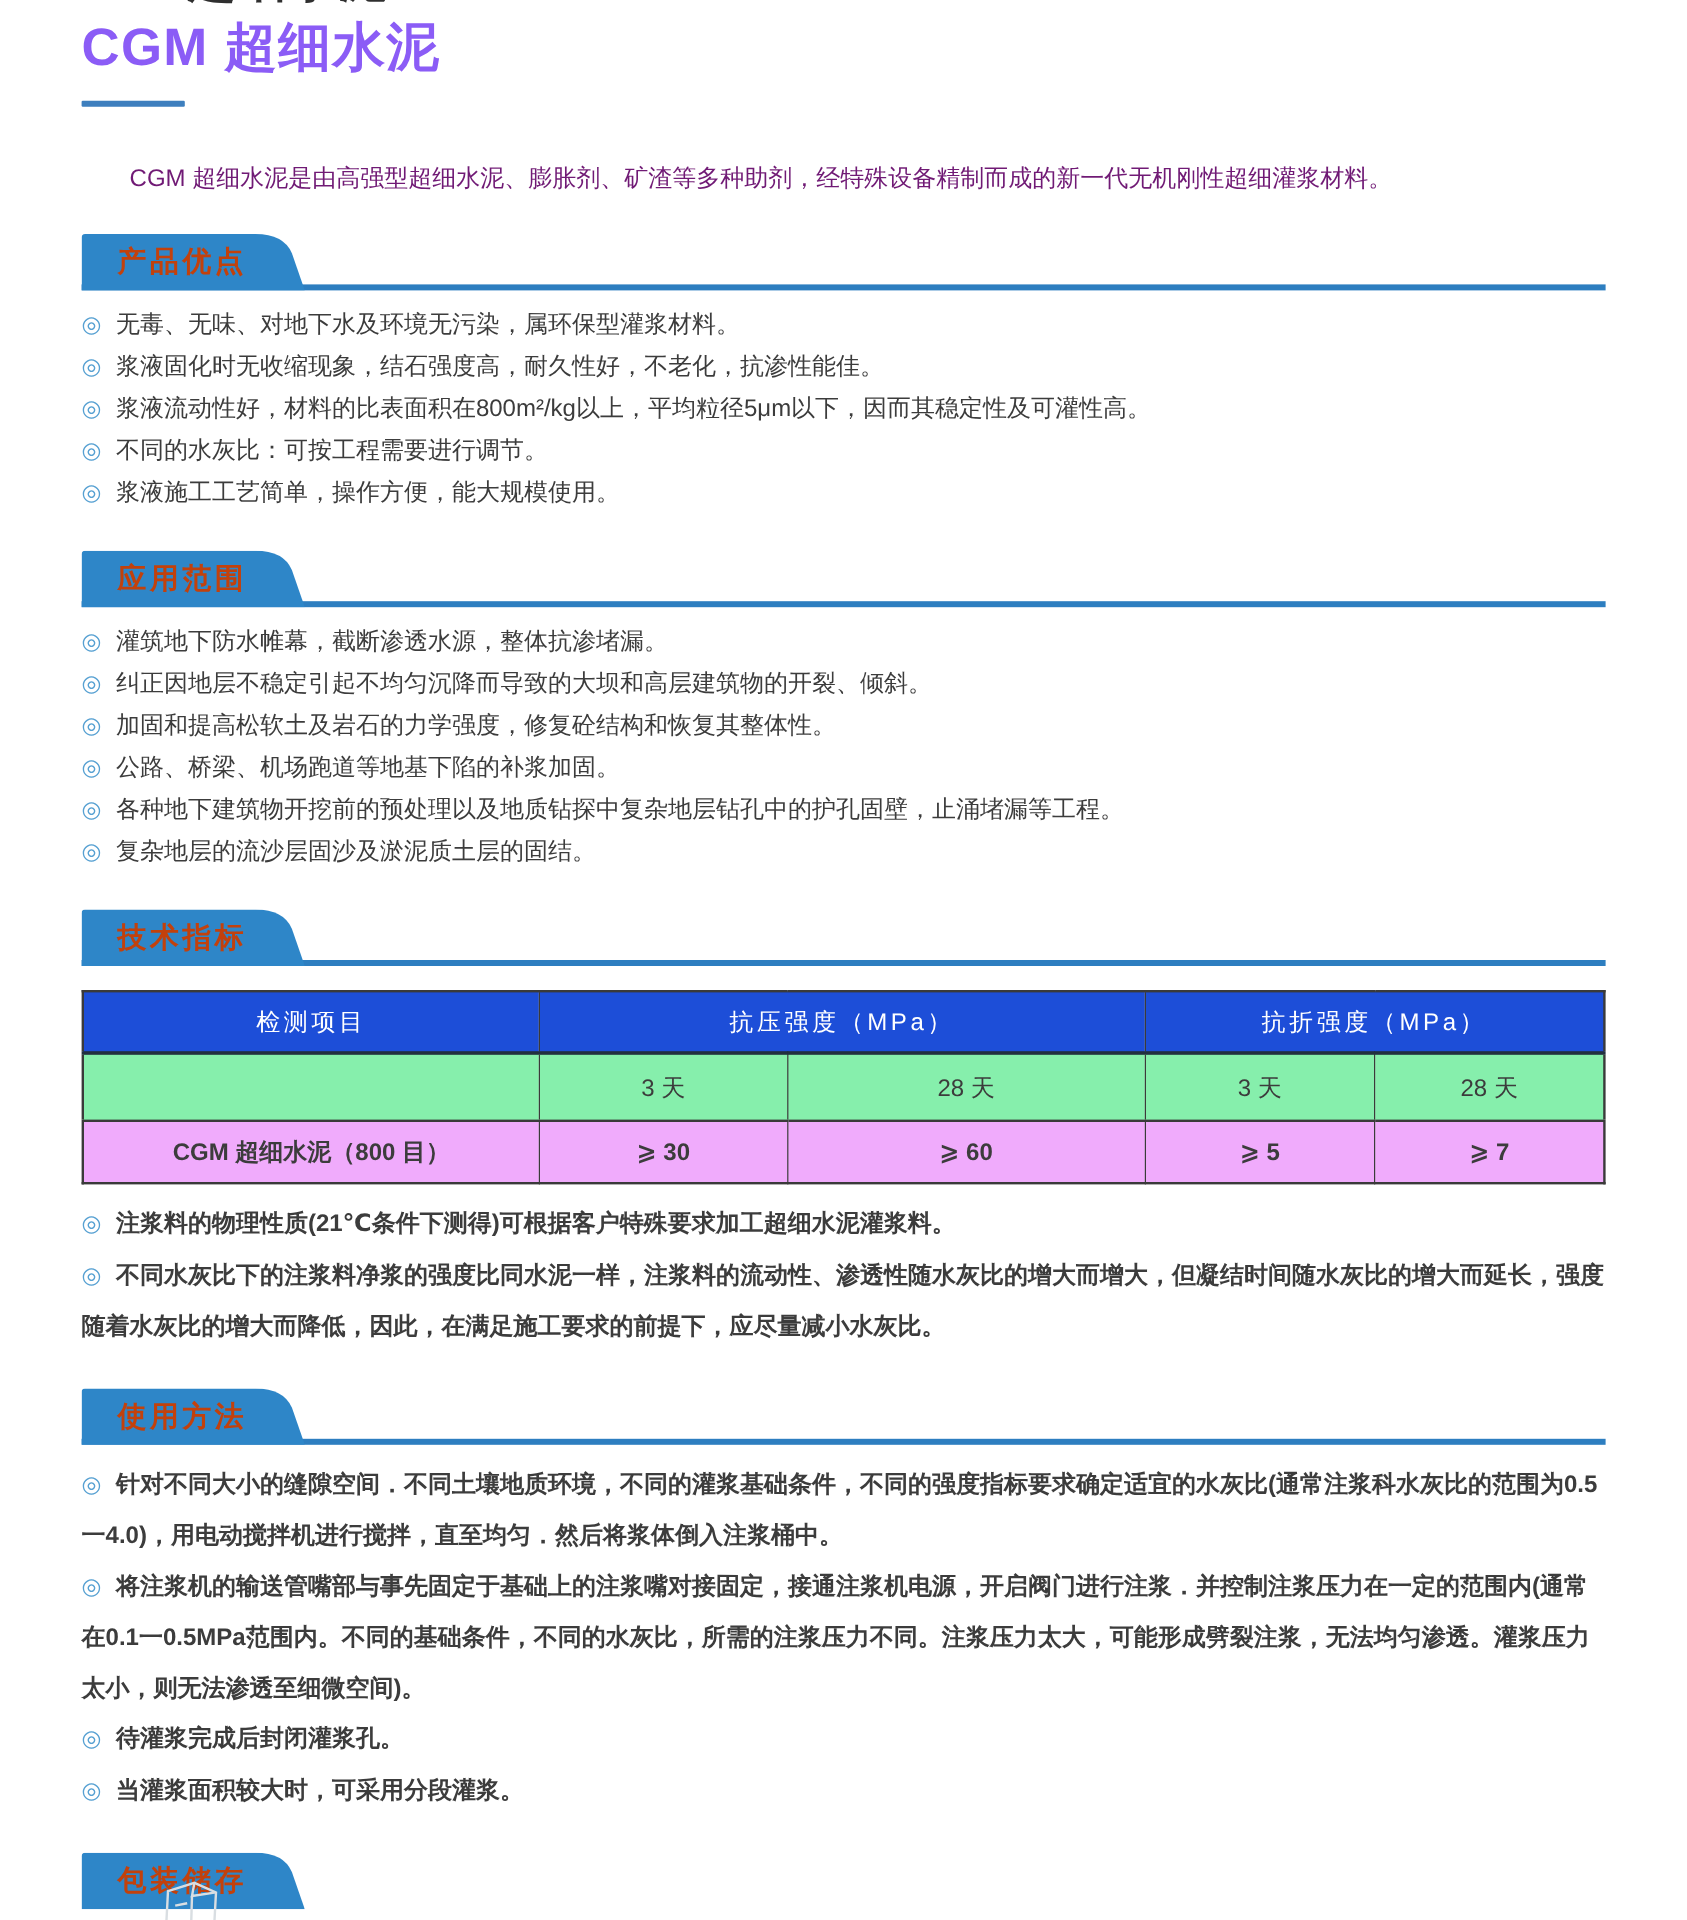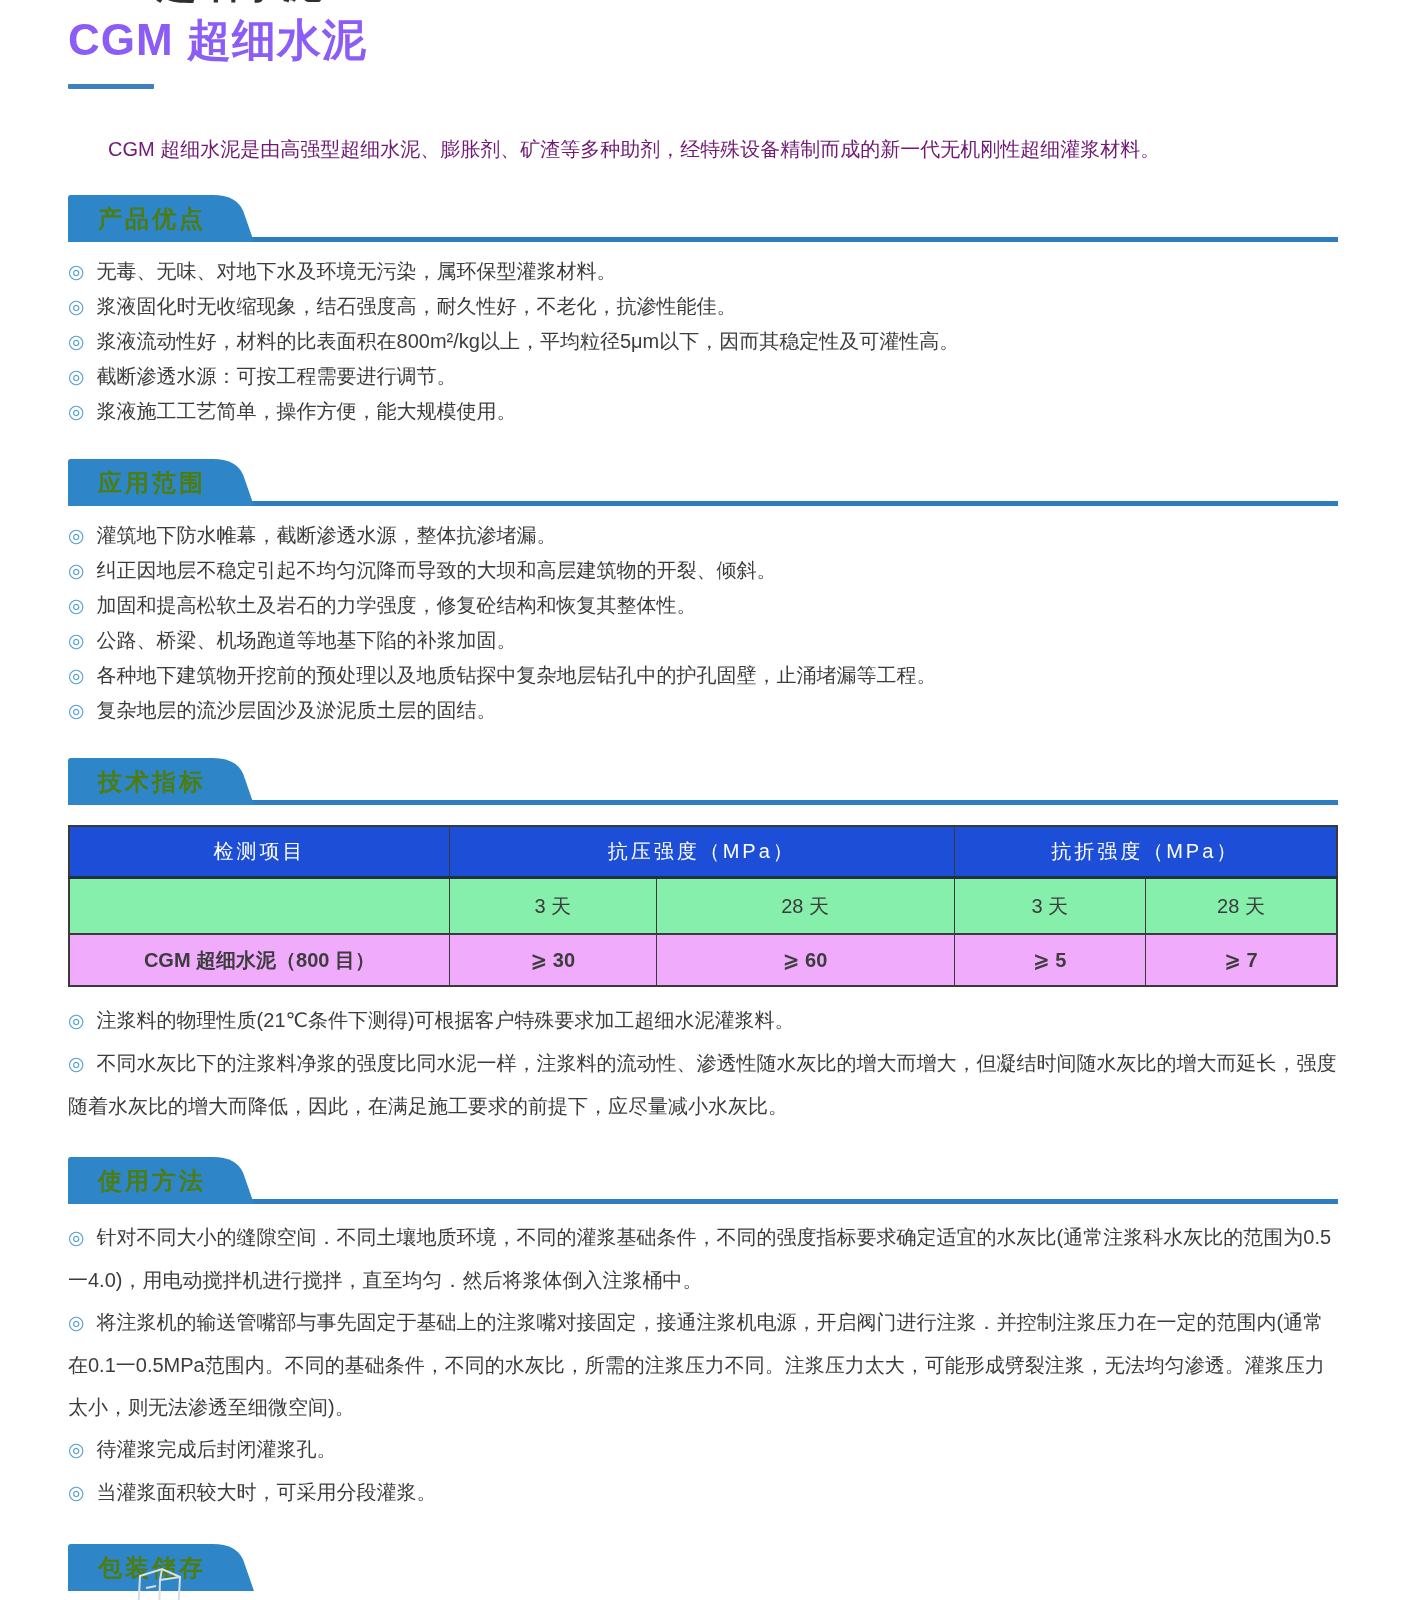--- a/index.html
+++ b/index.html
@@ -38,26 +38,26 @@
     text-indent:2em;color:#701a75;
   }
   
   .sec-head{position:relative;height:47px;margin-top:30px;}
   .sec-rule{position:absolute;left:0;right:0;bottom:0;height:5px;background:#2d7ec0;}
   .tab{position:relative;width:186px;height:47px;}
   .tab svg{position:absolute;left:0;top:0;width:100%;height:100%;}
   .tab-label{
     position:relative;display:block;
     padding-left:30px;line-height:47px;
-    font-size:24px;font-weight:bold;color:#4d7c0f;letter-spacing:3px;
+    font-size:24px;font-weight:bold;color:#c2410c;letter-spacing:3px;
   }
   
   ul.bullets{list-style:none;margin:12px 0 0 0;padding:0;font-size:20px;}
   ul.bullets li{line-height:35px;}
-  ul.bullets.loose li{line-height:42px;}
+  ul.bullets.loose li{line-height:42px;font-weight:bold;}
   .mark{color:#56a0d2;margin-right:12px;font-size:19px;}
   
   table.spec{
     width:100%;border-collapse:collapse;margin-top:20px;
     font-size:20px;table-layout:fixed;
     border:2px solid #3a3a3a;
   }
   table.spec td{border:1px solid #3a3a3a;text-align:center;vertical-align:middle;}
   tr.t-head td{
     background:#1d4ed8;color:#ffffff;height:47px;
@@ -93,21 +93,21 @@
     </div>
   </div>
   <ul class="bullets">
 
       <li><span class="mark">◎</span><span>无毒、无味、对地下水及环境无污染，属环保型灌浆材料。</span></li>
 
       <li><span class="mark">◎</span><span>浆液固化时无收缩现象，结石强度高，耐久性好，不老化，抗渗性能佳。</span></li>
 
       <li><span class="mark">◎</span><span>浆液流动性好，材料的比表面积在800m²/kg以上，平均粒径5μm以下，因而其稳定性及可灌性高。</span></li>
 
-      <li><span class="mark">◎</span><span>截断渗透水源：可按工程需要进行调节。</span></li>
+      <li><span class="mark">◎</span><span>不同的水灰比：可按工程需要进行调节。</span></li>
 
       <li><span class="mark">◎</span><span>浆液施工工艺简单，操作方便，能大规模使用。</span></li>
     </ul>
 
   <div class="sec-head">
     <div class="sec-rule"></div>
     <div class="tab">
       <svg viewBox="0 0 190 47" preserveAspectRatio="none">
         <path d="M0,47 L0,3 Q0,0 3,0 L148,0 Q172,0 179,16 L190,47 Z" fill="#2e86c8"></path>
       </svg>

